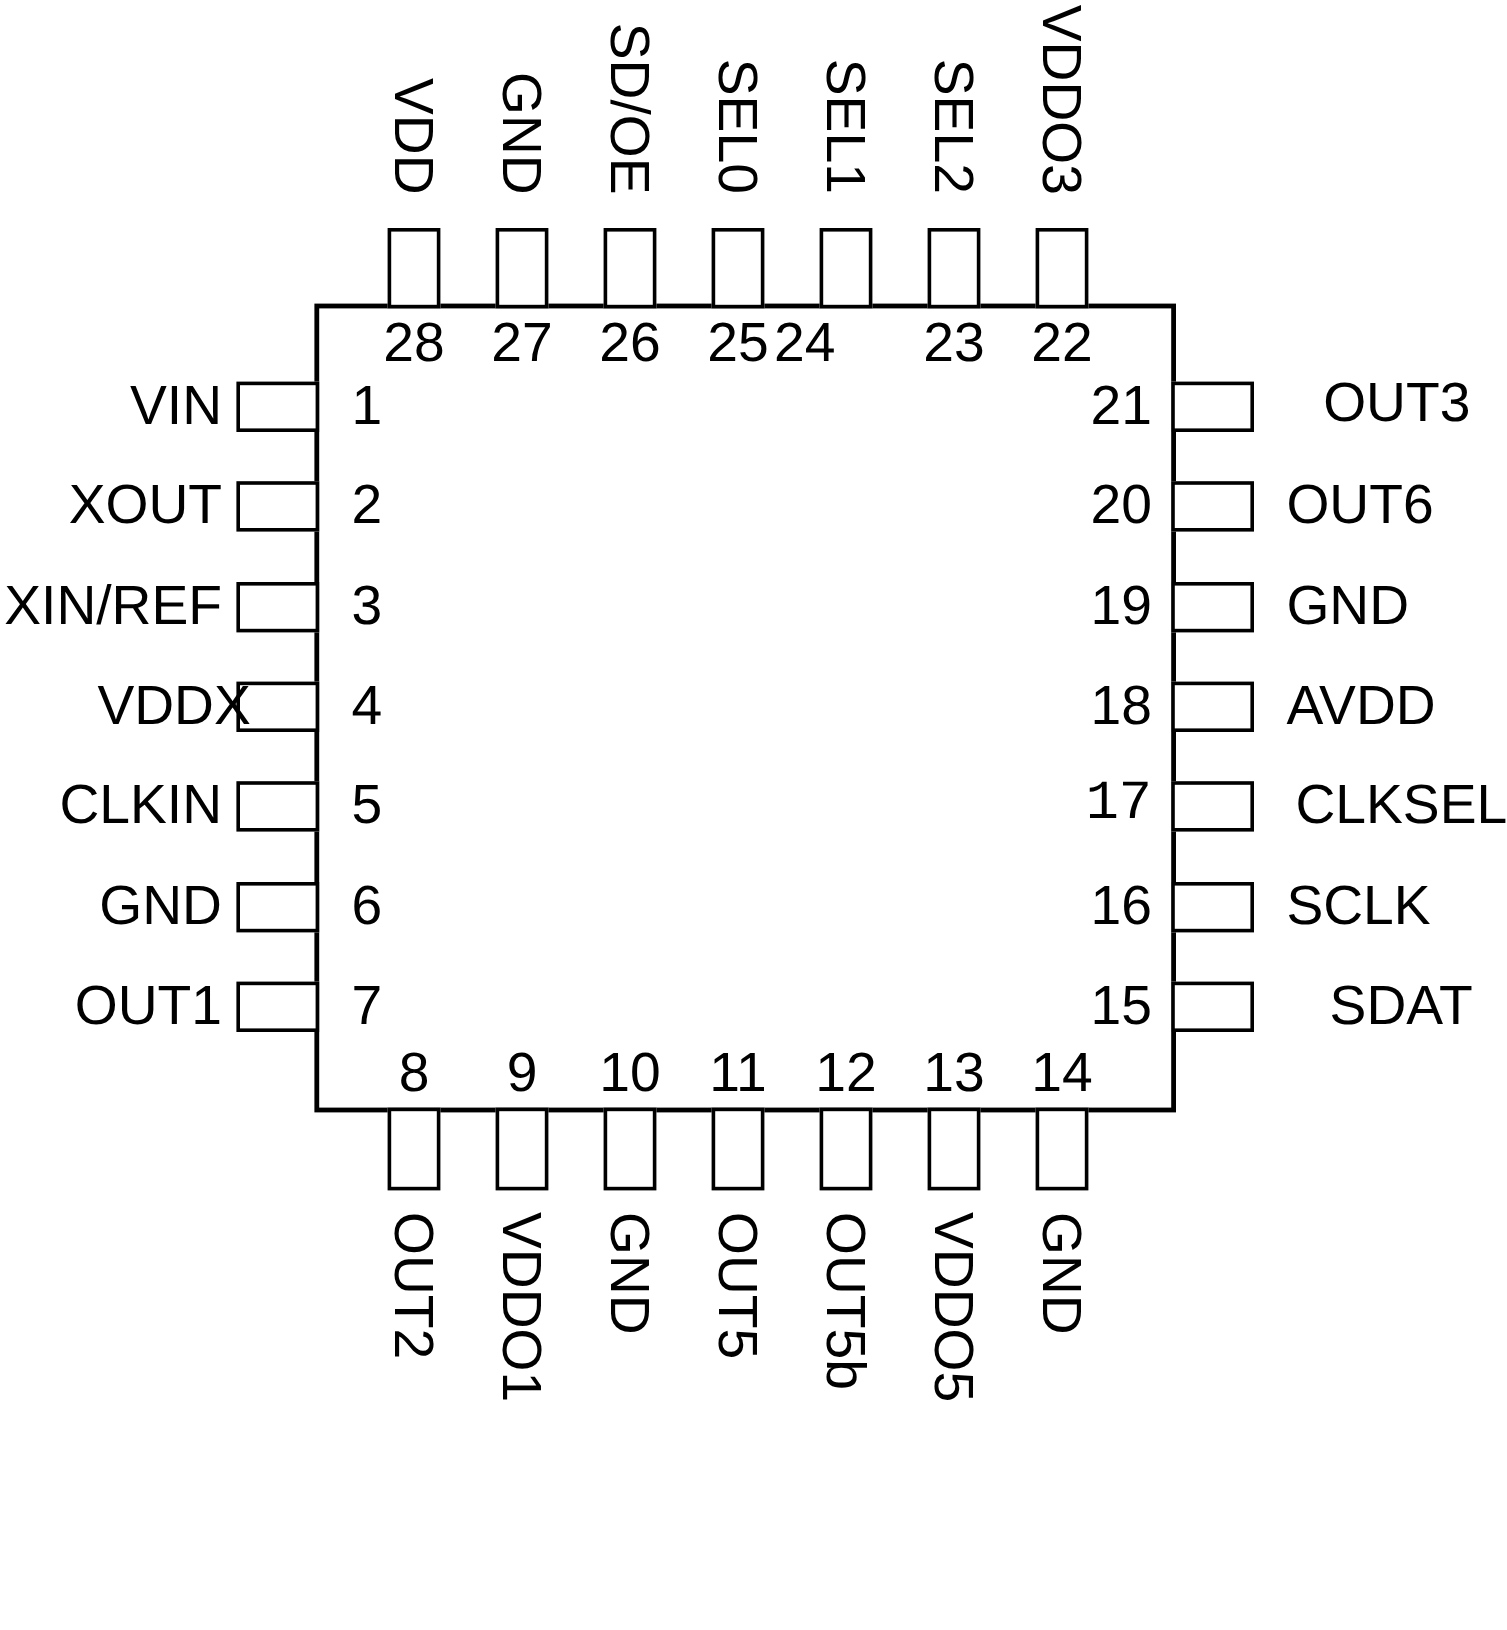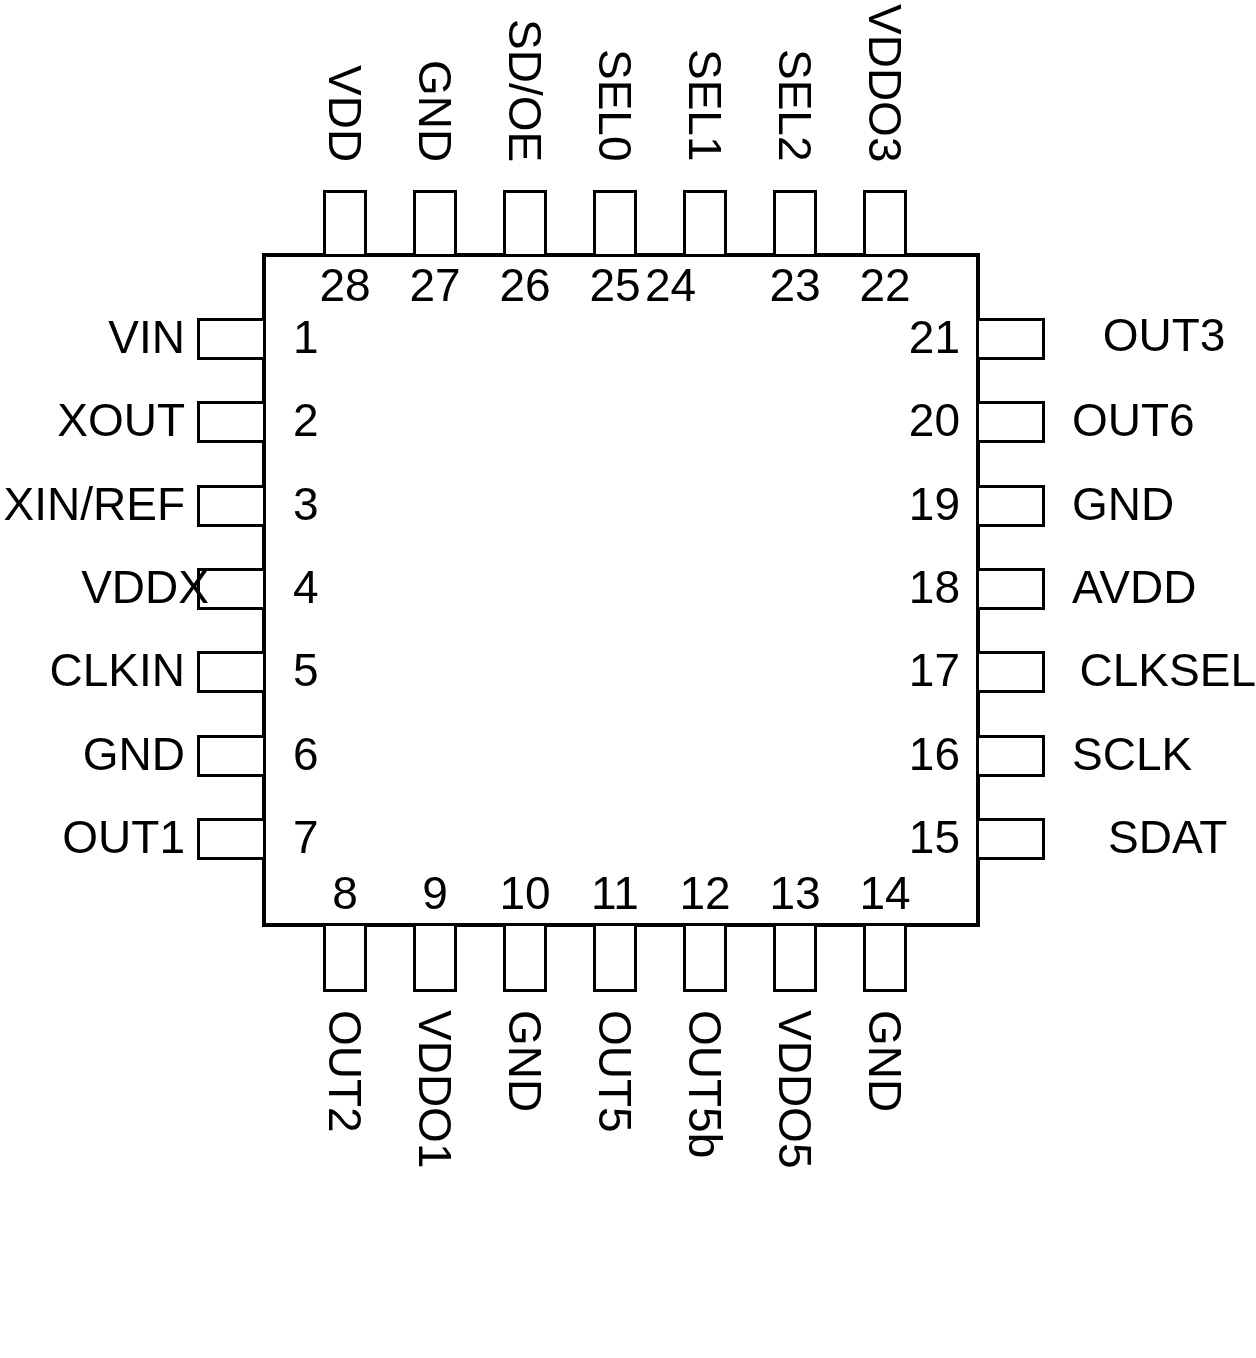--- a/index.html
+++ b/index.html
@@ -112,21 +112,21 @@
       <div class="stub" style="left: 683px; top: 190px; width: 44px; height: 67px;"></div>
       <div class="num" style="left: 645px; top: 262px; width: 120px; ">24</div>
       <div class="vlbl" style="left: 705px; bottom: 1196px;">SEL1</div>
       <div class="stub" style="left: 683px; top: 923px; width: 44px; height: 69px;"></div>
       <div class="num" style="left: 645px; top: 870px; width: 120px; text-align: center;">12</div>
       <div class="vlbl" style="left: 705px; top: 1010px;">OUT5b</div>
       <div class="stub" style="left: 197px; top: 651px; width: 69px; height: 42px;"></div>
       <div class="num" style="left: 293px; top: 647px; width: 150px; text-align: left;">5</div>
       <div class="lbl" style="left: 0px; top: 647px; width: 185px; text-align: right;">CLKIN</div>
       <div class="stub" style="left: 976px; top: 651px; width: 69px; height: 42px;"></div>
-      <div class="num" style="left: 810px; top: 647px; width: 150px; text-align: right;">17</div>
+      <div class="num" style="left: 810px; top: 647px; width: 150px; text-align: right; font-family: Liberation Mono, monospace;">17</div>
       <div class="lbl" style="left: 1072px; top: 647px; width: 184px; text-align: right;">CLKSEL</div>
       <div class="stub" style="left: 773px; top: 190px; width: 44px; height: 67px;"></div>
       <div class="num" style="left: 735px; top: 262px; width: 120px; text-align: center;">23</div>
       <div class="vlbl" style="left: 795px; bottom: 1196px;">SEL2</div>
       <div class="stub" style="left: 773px; top: 923px; width: 44px; height: 69px;"></div>
       <div class="num" style="left: 735px; top: 870px; width: 120px; text-align: center;">13</div>
       <div class="vlbl" style="left: 795px; top: 1010px;">VDDO5</div>
       <div class="stub" style="left: 197px; top: 735px; width: 69px; height: 42px;"></div>
       <div class="num" style="left: 293px; top: 731px; width: 150px; text-align: left;">6</div>
       <div class="lbl" style="left: 0px; top: 731px; width: 185px; text-align: right;">GND</div>

